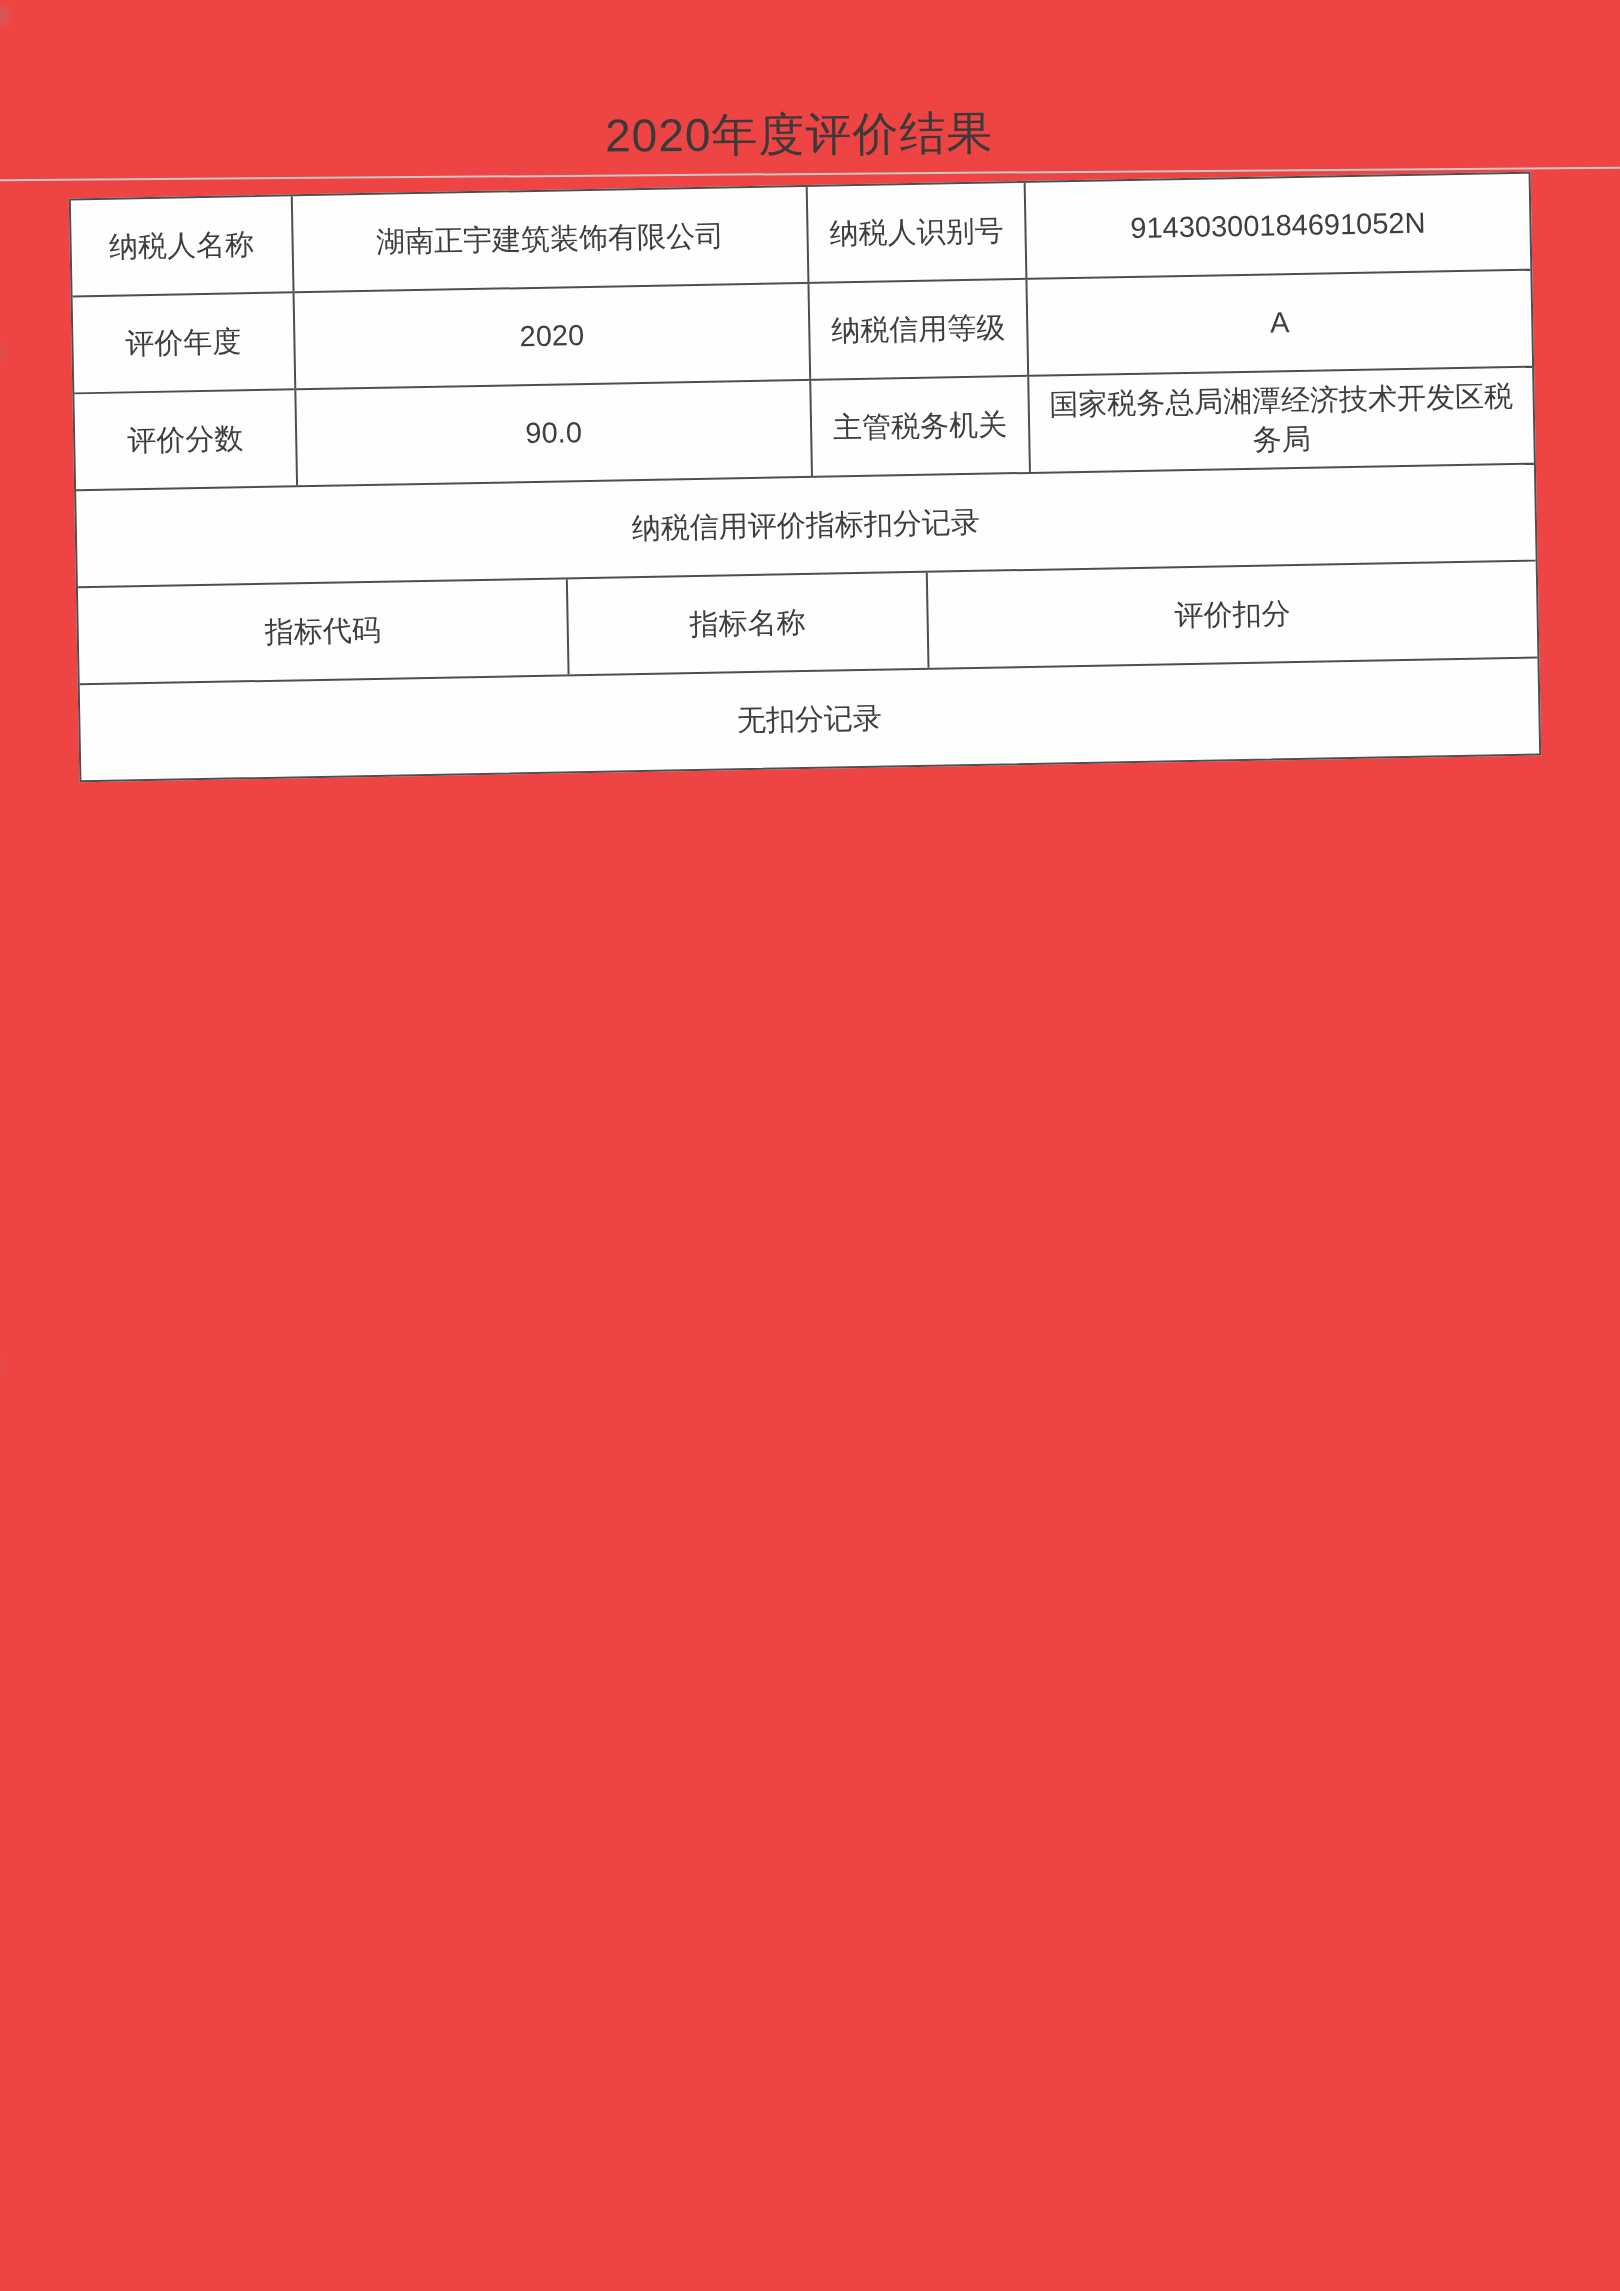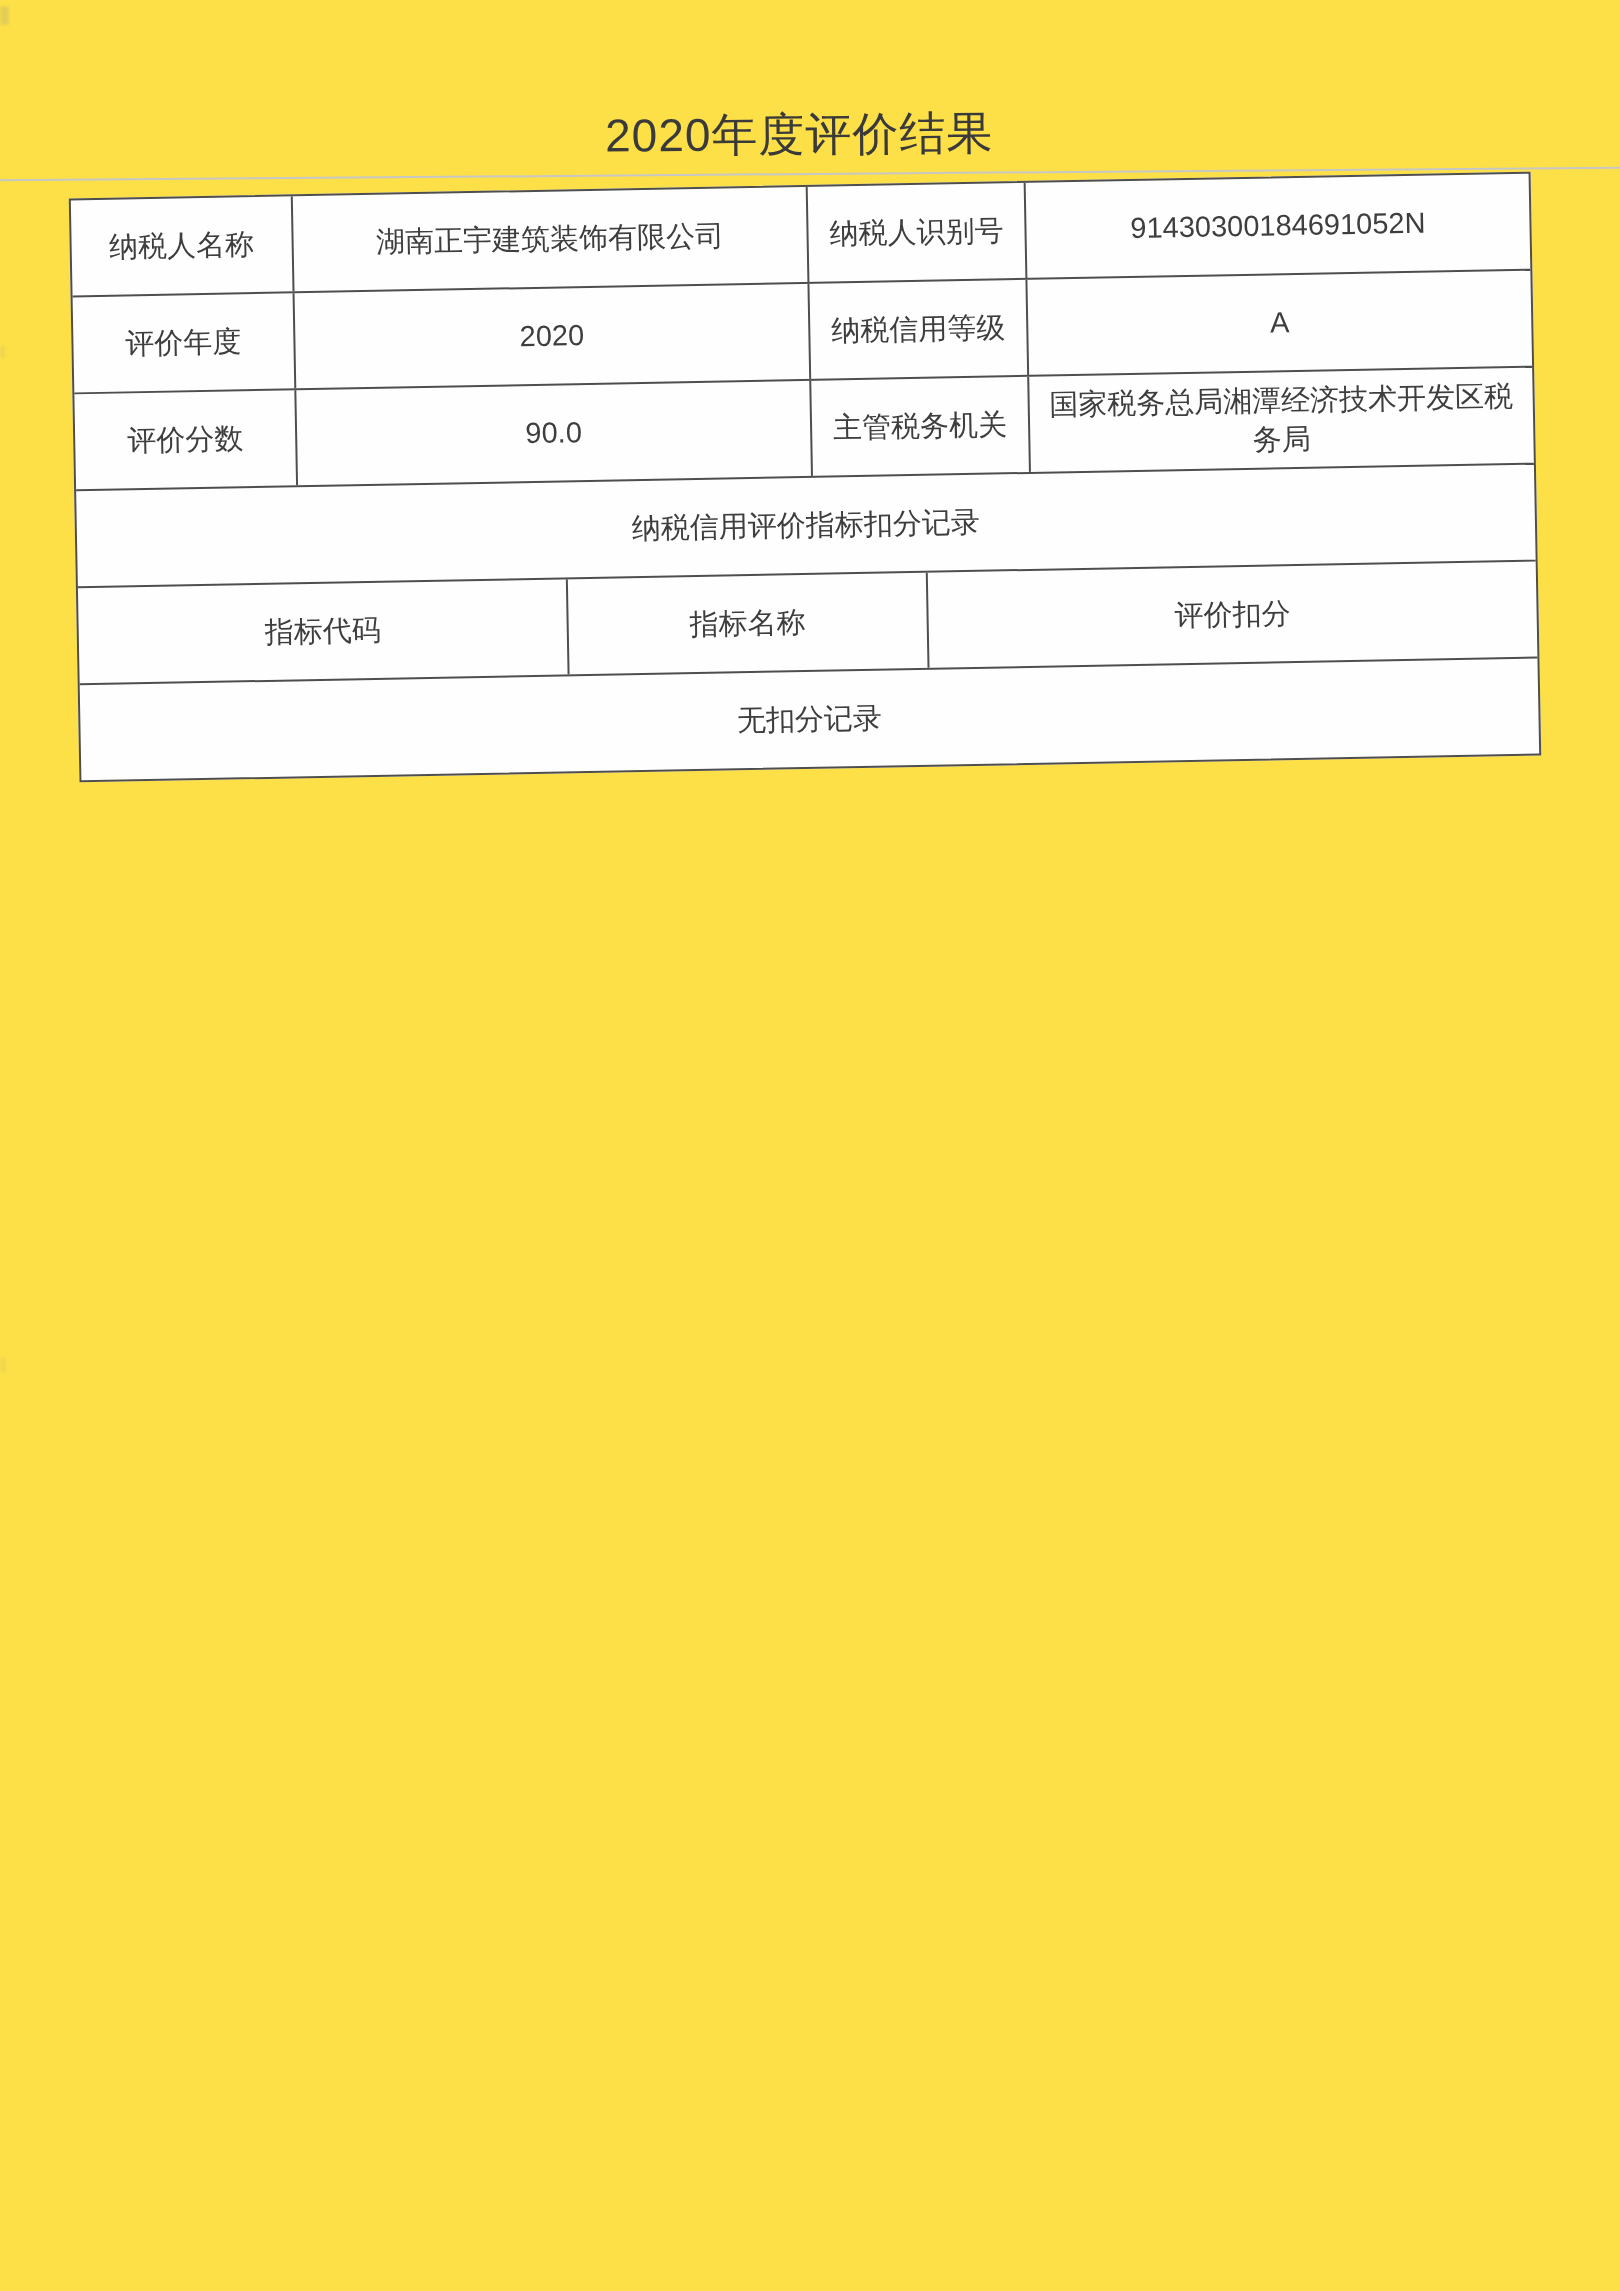--- a/index.html
+++ b/index.html
@@ -4,21 +4,21 @@
 <style>
   html, body {
     margin: 0;
     padding: 0;
     background: #ffffff;
   }
   .page {
     position: relative;
     width: 1620px;
     height: 2292px;
-    background: #fde047;
+    background: #ef4444;
     overflow: hidden;
     font-family: "Liberation Sans", sans-serif;
     color: #3d3d3d;
   }
   
   .header-block {
     position: absolute;
     left: 0;
     top: 0;
     width: 100%;

